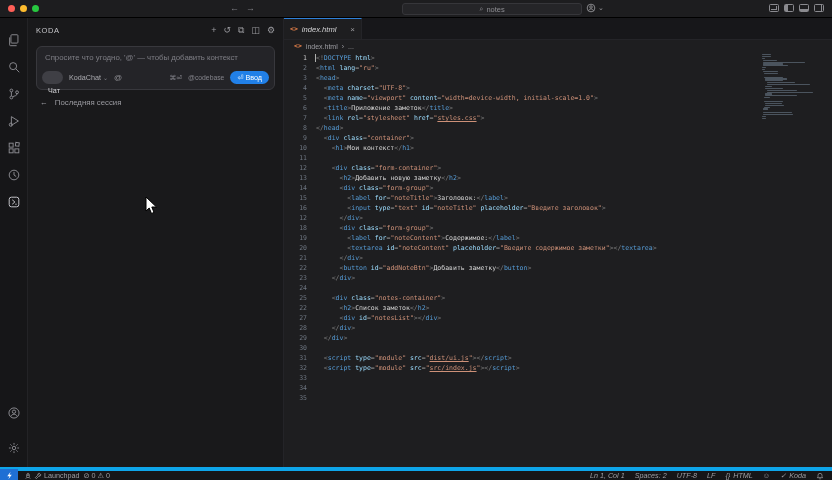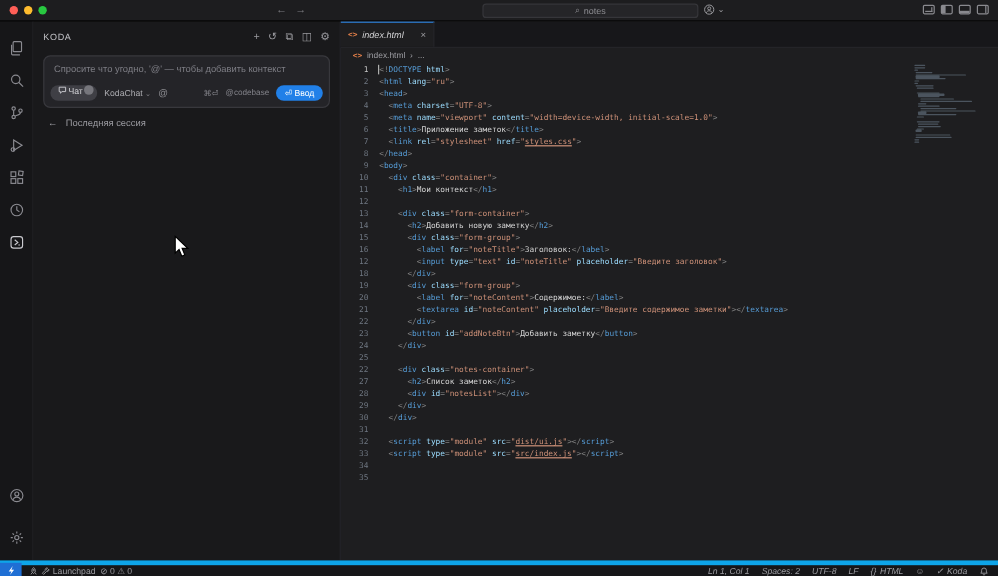--- a/index.html
+++ b/index.html
@@ -38,21 +38,21 @@
 
   
   .sidepanel{width:255px;background:#19191b;display:flex;flex-direction:column;position:relative;}
   .sp-header{height:24px;display:flex;align-items:center;padding:0 8px;}
   .sp-title{font-size:7.5px;color:#c3c3c7;letter-spacing:.6px;}
   .sp-actions{margin-left:auto;display:flex;gap:7px;color:#9a9a9f;font-size:9px;}
   .sp-actions span{cursor:pointer;line-height:9px;}
   .chatcard{margin:4px 8px 0 8px;height:44px;background:#242428;border:1px solid #38383d;border-radius:6px;padding:6px 8px 5px 8px;position:relative;}
   .chat-ph{font-size:7.8px;color:#7e7e85;white-space:nowrap;overflow:hidden;}
   .chat-row{position:absolute;left:5px;right:5px;bottom:5px;display:flex;align-items:center;gap:6px;}
-  .pill{display:flex;align-items:flex-start;gap:1px;background:#3f3f45;border-radius:7px;height:13px;padding:0 3px 0 6px;font-size:7.2px;color:#d2d2d6;cursor:pointer;}
+  .pill{display:flex;align-items:flex-start;gap:15px;background:#3f3f45;border-radius:7px;height:13px;padding:0 3px 0 6px;font-size:7.2px;color:#d2d2d6;cursor:pointer;flex-direction:column;}
   .pill .knob{width:8px;height:8px;border-radius:50%;background:#76767c;}
   .pill svg{width:8px;height:8px;stroke:#c9c9ce;fill:none;stroke-width:1.2;}
   .model{font-size:7.2px;color:#ababb0;display:flex;align-items:center;gap:2px;cursor:pointer;}
   .model .chev{font-size:6px;color:#85858a;}
   .at-ic{font-size:8px;color:#8d8d92;cursor:pointer;}
   .chat-right{margin-left:auto;display:flex;align-items:center;gap:6px;}
   .kbd-hint{font-size:6.8px;color:#83838a;}
   .send-btn{height:13px;background:var(--accent_blue);border-radius:7px;display:flex;align-items:center;gap:2px;padding:0 7px;font-size:7.2px;color:#fff;cursor:pointer;}
   .lastsess{margin:8px 10px 0 12px;display:flex;align-items:center;gap:7px;font-size:7.8px;color:#9b9ba1;cursor:pointer;}
 
@@ -290,21 +290,20 @@
         </div>
       <div class="codelines">
           <div class="code-row"><div class="caret"></div><span class="tk-p">&lt;!</span><span class="tk-t">DOCTYPE </span><span class="tk-a">html</span><span class="tk-p">&gt;</span></div>
           <div class="code-row"><span class="tk-p">&lt;</span><span class="tk-t">html </span><span class="tk-a">lang</span><span class="tk-p">=</span><span class="tk-s">"ru"</span><span class="tk-p">&gt;</span></div>
           <div class="code-row"><span class="tk-p">&lt;</span><span class="tk-t">head</span><span class="tk-p">&gt;</span></div>
           <div class="code-row"><span class="tk-x">  </span><span class="tk-p">&lt;</span><span class="tk-t">meta </span><span class="tk-a">charset</span><span class="tk-p">=</span><span class="tk-s">"UTF-8"</span><span class="tk-p">&gt;</span></div>
           <div class="code-row"><span class="tk-x">  </span><span class="tk-p">&lt;</span><span class="tk-t">meta </span><span class="tk-a">name</span><span class="tk-p">=</span><span class="tk-s">"viewport"</span><span class="tk-a"> content</span><span class="tk-p">=</span><span class="tk-s">"width=device-width, initial-scale=1.0"</span><span class="tk-p">&gt;</span></div>
           <div class="code-row"><span class="tk-x">  </span><span class="tk-p">&lt;</span><span class="tk-t">title</span><span class="tk-p">&gt;</span><span class="tk-x">Приложение заметок</span><span class="tk-p">&lt;/</span><span class="tk-t">title</span><span class="tk-p">&gt;</span></div>
           <div class="code-row"><span class="tk-x">  </span><span class="tk-p">&lt;</span><span class="tk-t">link </span><span class="tk-a">rel</span><span class="tk-p">=</span><span class="tk-s">"stylesheet"</span><span class="tk-a"> href</span><span class="tk-p">=</span><span class="tk-s">"</span><span class="tk-u">styles.css</span><span class="tk-s">"</span><span class="tk-p">&gt;</span></div>
           <div class="code-row"><span class="tk-p">&lt;/</span><span class="tk-t">head</span><span class="tk-p">&gt;</span></div>
-          <div class="code-row"><span class="tk-p">&lt;</span><span class="tk-t">body</span><span class="tk-p">&gt;</span></div>
           <div class="code-row"><span class="tk-x">  </span><span class="tk-p">&lt;</span><span class="tk-t">div </span><span class="tk-a">class</span><span class="tk-p">=</span><span class="tk-s">"container"</span><span class="tk-p">&gt;</span></div>
           <div class="code-row"><span class="tk-x">    </span><span class="tk-p">&lt;</span><span class="tk-t">h1</span><span class="tk-p">&gt;</span><span class="tk-x">Мои контекст</span><span class="tk-p">&lt;/</span><span class="tk-t">h1</span><span class="tk-p">&gt;</span></div>
           <div class="code-row"></div>
           <div class="code-row"><span class="tk-x">    </span><span class="tk-p">&lt;</span><span class="tk-t">div </span><span class="tk-a">class</span><span class="tk-p">=</span><span class="tk-s">"form-container"</span><span class="tk-p">&gt;</span></div>
           <div class="code-row"><span class="tk-x">      </span><span class="tk-p">&lt;</span><span class="tk-t">h2</span><span class="tk-p">&gt;</span><span class="tk-x">Добавить новую заметку</span><span class="tk-p">&lt;/</span><span class="tk-t">h2</span><span class="tk-p">&gt;</span></div>
           <div class="code-row"><span class="tk-x">      </span><span class="tk-p">&lt;</span><span class="tk-t">div </span><span class="tk-a">class</span><span class="tk-p">=</span><span class="tk-s">"form-group"</span><span class="tk-p">&gt;</span></div>
           <div class="code-row"><span class="tk-x">        </span><span class="tk-p">&lt;</span><span class="tk-t">label </span><span class="tk-a">for</span><span class="tk-p">=</span><span class="tk-s">"noteTitle"</span><span class="tk-p">&gt;</span><span class="tk-x">Заголовок:</span><span class="tk-p">&lt;/</span><span class="tk-t">label</span><span class="tk-p">&gt;</span></div>
           <div class="code-row"><span class="tk-x">        </span><span class="tk-p">&lt;</span><span class="tk-t">input </span><span class="tk-a">type</span><span class="tk-p">=</span><span class="tk-s">"text"</span><span class="tk-a"> id</span><span class="tk-p">=</span><span class="tk-s">"noteTitle"</span><span class="tk-a"> placeholder</span><span class="tk-p">=</span><span class="tk-s">"Введите заголовок"</span><span class="tk-p">&gt;</span></div>
           <div class="code-row"><span class="tk-x">      </span><span class="tk-p">&lt;/</span><span class="tk-t">div</span><span class="tk-p">&gt;</span></div>
           <div class="code-row"><span class="tk-x">      </span><span class="tk-p">&lt;</span><span class="tk-t">div </span><span class="tk-a">class</span><span class="tk-p">=</span><span class="tk-s">"form-group"</span><span class="tk-p">&gt;</span></div>

